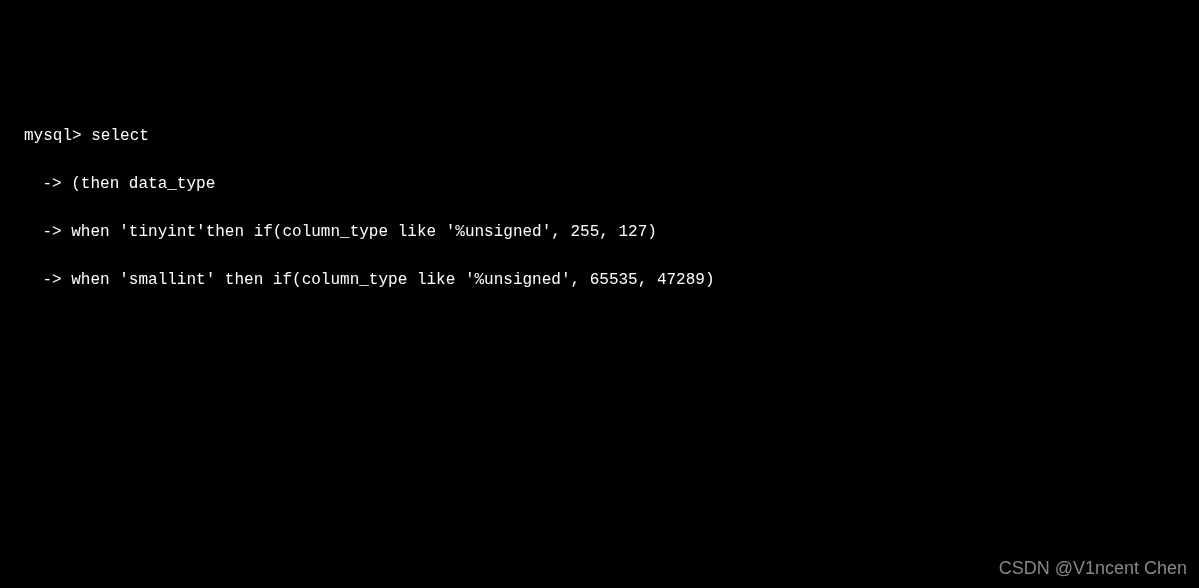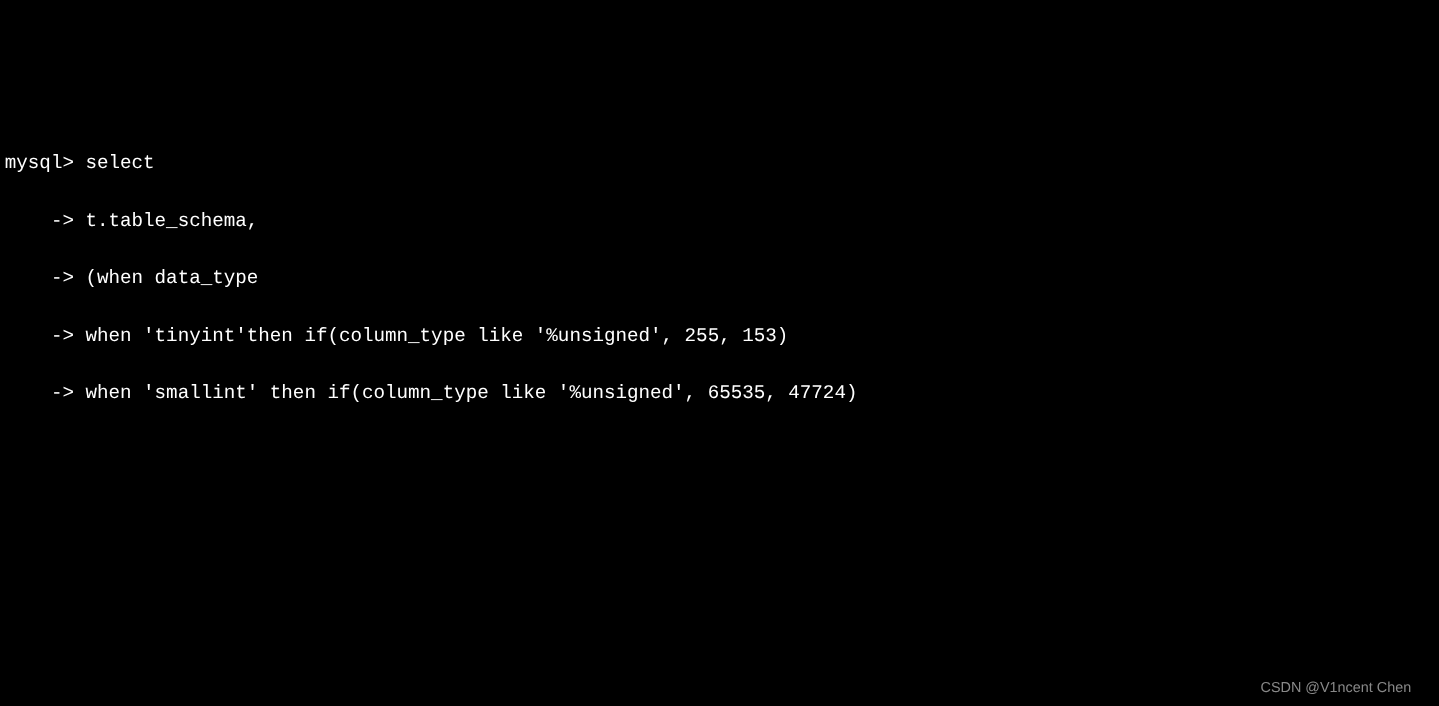--- a/index.html
+++ b/index.html
@@ -18,45 +18,45 @@
       height: 588px;
       position: relative;
       overflow: hidden;
       white-space: pre;
     }
     .terminal {
       white-space: pre;
     }
     .prompt-line {
       display: block;
+      margin-left: 20px;
     }
     .cont-line {
       display: block;
     }
     .watermark {
       position: absolute;
       bottom: 6px;
-      right: 23px;
+      right: 12px;
       color: #888;
-      font-size: 12px;
+      font-size: 18px;
       font-family: Arial, sans-serif;
       white-space: nowrap;
     }
   </style>
 </head>
 <body>
 
 
 
 <div class="terminal">
 <span class="prompt-line"><span>mysql&gt; </span><span>select</span></span>
-<span class="cont-line"><span>    -&gt; </span><span>t.table_schema,</span></span>
-<span class="cont-line"><span>    -&gt; </span><span>(when data_type</span></span>
-<span class="cont-line"><span>    -&gt; </span><span>when 'tinyint'then if(column_type like '%unsigned', 255, 153)</span></span>
-<span class="cont-line"><span>    -&gt; </span><span>when 'smallint' then if(column_type like '%unsigned', 65535, 47724)</span></span>
+<span class="cont-line"><span>    -&gt; </span><span>(then data_type</span></span>
+<span class="cont-line"><span>    -&gt; </span><span>when 'tinyint'then if(column_type like '%unsigned', 255, 127)</span></span>
+<span class="cont-line"><span>    -&gt; </span><span>when 'smallint' then if(column_type like '%unsigned', 65535, 47289)</span></span>
 
 
 
 
 
 
 
 
 
 

